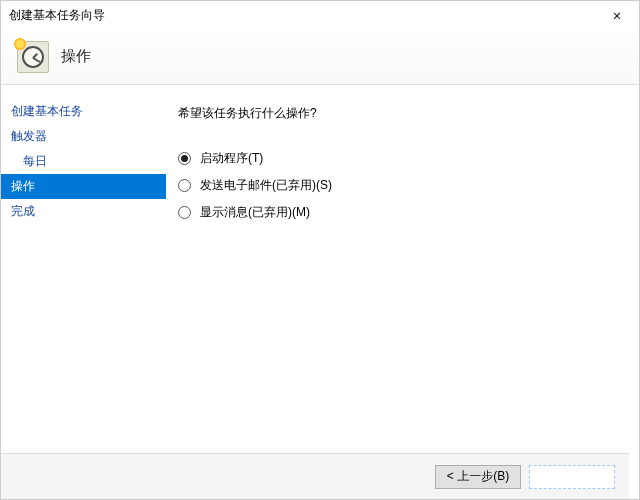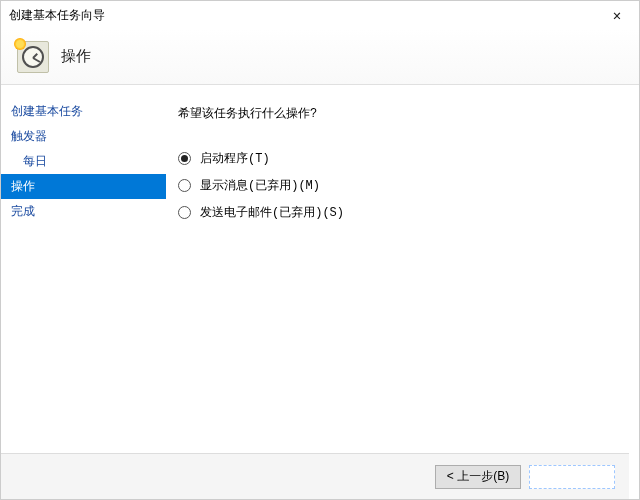--- a/index.html
+++ b/index.html
@@ -97,21 +97,20 @@
     cursor: default;
   }
   .sidebar-item.indent { padding-left: 22px; }
   .sidebar-item.active {
     background: #0078d7;
     color: #fff;
   }
   .content {
     flex: 1;
     padding: 20px 12px;
-    font-family: Liberation Mono, monospace;
   }
   .prompt {
     font-size: 12px;
     margin-bottom: 28px;
   }
   .radiogroup { display: flex; flex-direction: column; gap: 10px; }
   .radio-row {
     display: flex;
     align-items: center;
     gap: 9px;
@@ -197,25 +196,25 @@
 
   <div class="content">
     <div class="prompt">希望该任务执行什么操作?</div>
     <div class="radiogroup">
       <label class="radio-row">
         <span class="radio checked"></span>
         <span>启动程序(T)</span>
       </label>
       <label class="radio-row">
         <span class="radio"></span>
-        <span>显示消息(已弃用)(M)</span>
+        <span>发送电子邮件(已弃用)(S)</span>
       </label>
       <label class="radio-row">
         <span class="radio"></span>
-        <span>发送电子邮件(已弃用)(S)</span>
+        <span>显示消息(已弃用)(M)</span>
       </label>
     </div>
   </div>
 </div>
 
 <div class="footer">
   <div class="btn">
     <span>&lt; 上一步(B)</span>
   </div>
   <div class="btn-ghost"></div>

